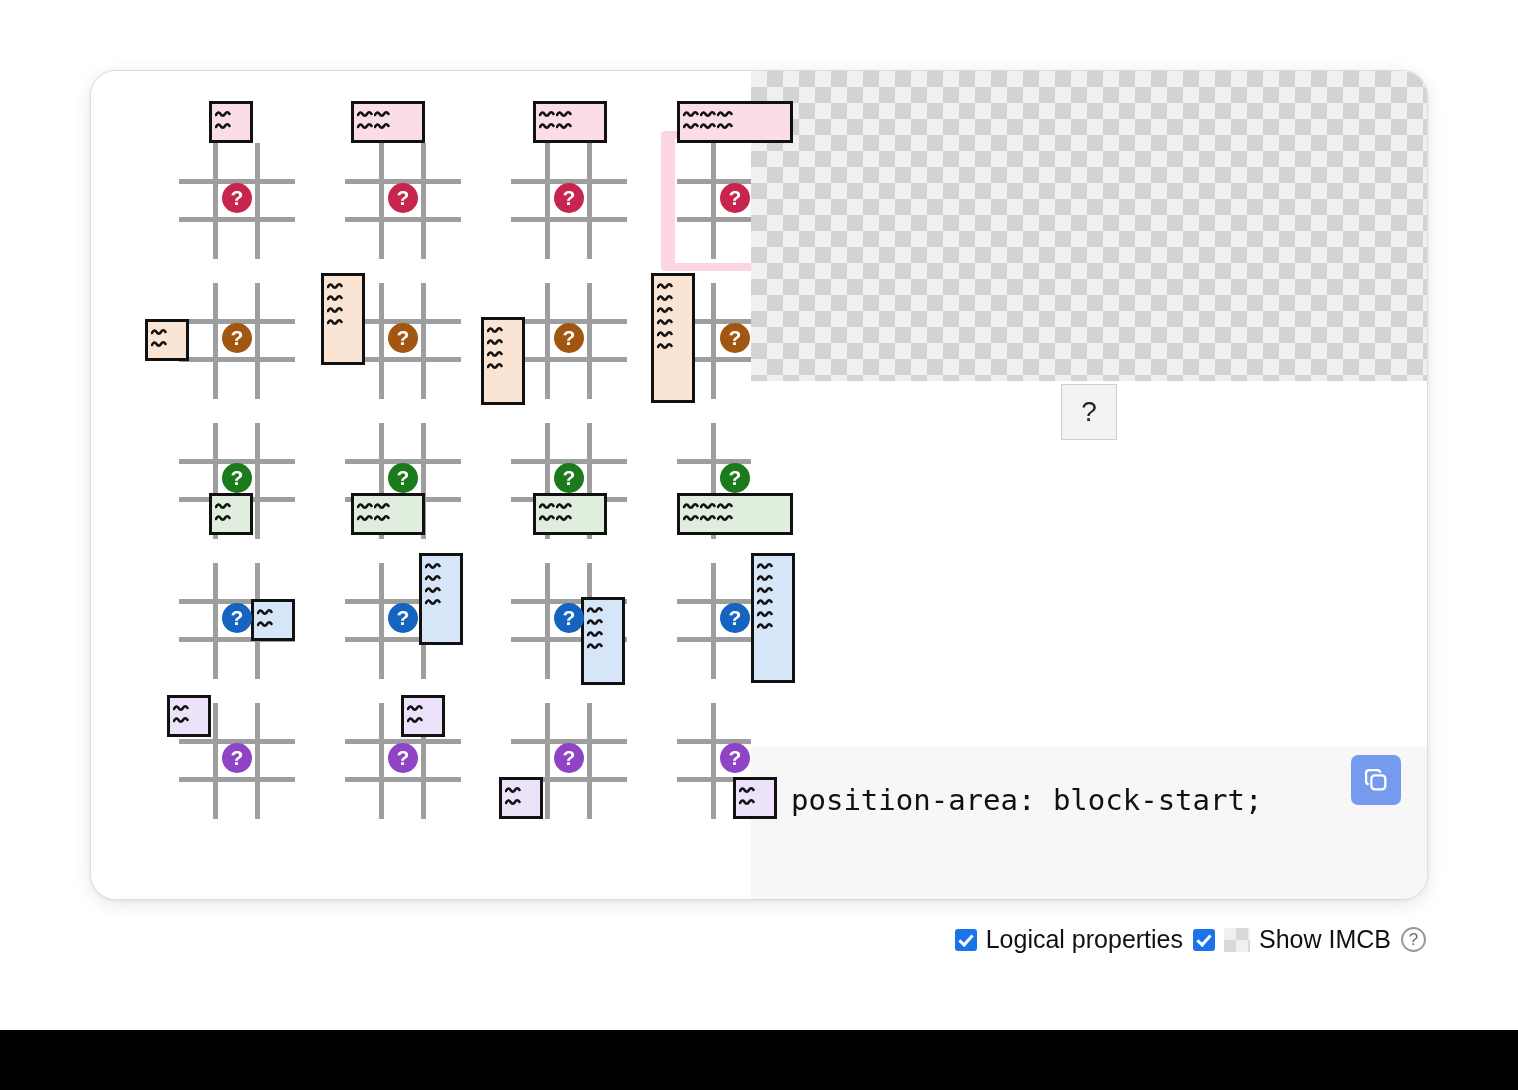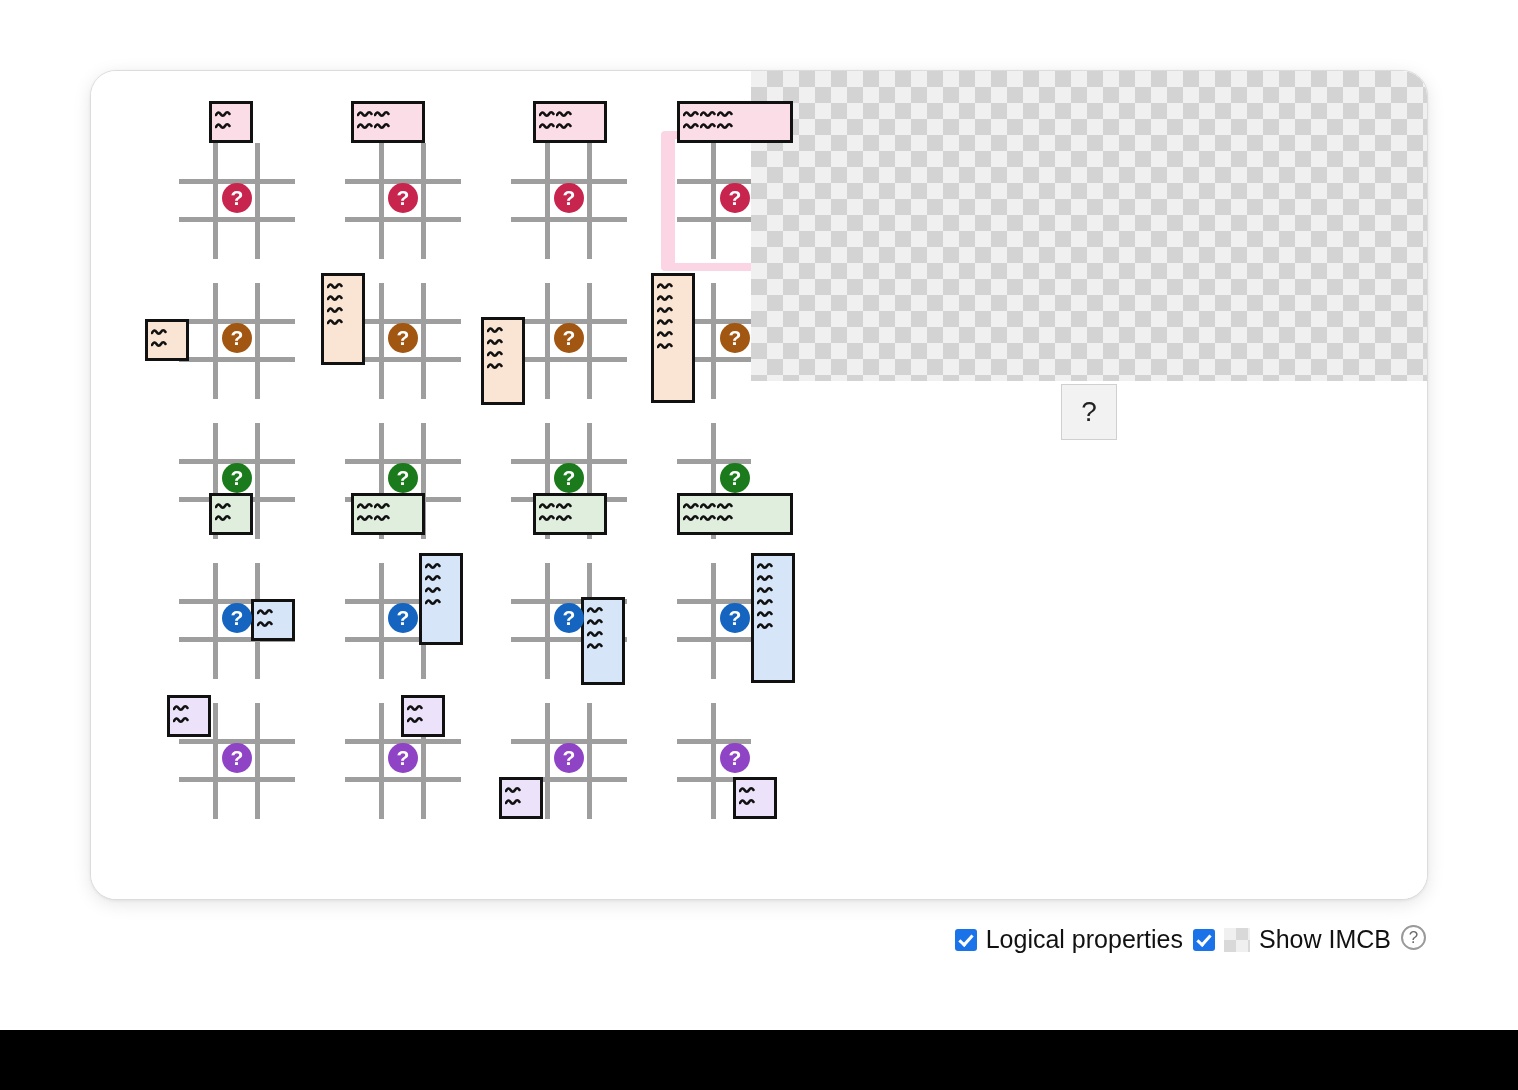--- a/index.html
+++ b/index.html
@@ -210,21 +210,21 @@
     cursor: pointer;
   }
 
   
   .footer {
     position: absolute;
     left: 0;
     top: 925px;
     width: 1426px;
     display: flex;
-    align-items: flex-start;
+    align-items: center;
     justify-content: flex-end;
     gap: 10px;
     font-size: 25px;
     color: #111111;
   }
   .ctrl { display: flex; align-items: center; gap: 9px; }
   .cbox {
     width: 22px; height: 22px;
     background: #1a73e8;
     border-radius: 3px;
@@ -625,20 +625,29 @@
 
     <div class="right-pane">
 
       <div class="preview-area"></div>
 
 
       <div class="anchor-chip">
         <span>?</span>
       </div>
 
+      <div class="code-panel">
+        <div class="code-text">position-area: block-start;</div>
+        <div class="copy-btn">
+          <svg width="28" height="28" viewBox="0 0 24 24" fill="none" stroke="#ffffff" stroke-width="2" stroke-linecap="round" stroke-linejoin="round">
+            <rect x="8" y="8" width="12" height="12" rx="3"></rect>
+            <path d="M5 15.5A2.5 2.5 0 0 1 3.5 13V6A2.5 2.5 0 0 1 6 3.5h7A2.5 2.5 0 0 1 15.5 5"></path>
+          </svg>
+        </div>
+      </div>
 
     </div>
   </div>
 
   <div class="footer">
     <div class="ctrl">
       <div class="cbox"></div>
       <span>Logical properties</span>
     </div>
     <div class="ctrl">

